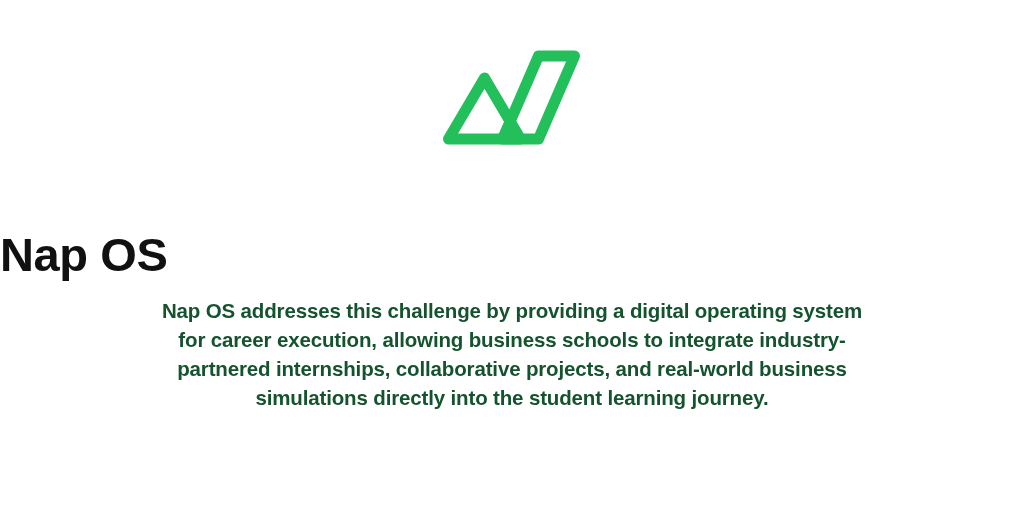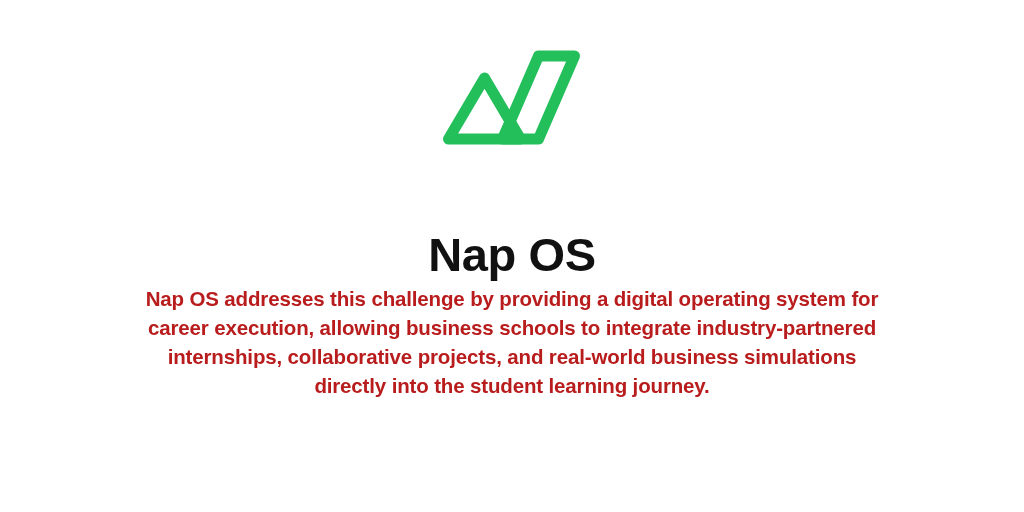--- a/index.html
+++ b/index.html
@@ -42,45 +42,45 @@
     width: 150px;
     height: 112px;
   }
 
   
   .title {
     position: absolute;
     left: 0;
     right: 0;
     top: 196px;
-    text-align: center;
+    text-align: left;
     font-size: 47px;
     line-height: 56px;
     font-weight: 700;
     letter-spacing: -0.4px;
     color: #111111;
     font-family: "Liberation Sans", "DejaVu Sans", sans-serif;
     white-space: nowrap;
   }
 
   
   .body-wrap {
     position: absolute;
     left: 50%;
     transform: translateX(-50%);
     top: 284px;
     width: 740px;
   }
   .body-text {
-    margin: 0;
+    margin: 12px;
     text-align: center;
     font-size: 20.5px;
     line-height: 29px;
     font-weight: 700;
-    color: #b91c1c;
+    color: #14532d;
     letter-spacing: -0.15px;
     font-family: "Liberation Sans", "DejaVu Sans", sans-serif;
   }
 </style>
 </head>
 <body>
 
 <div class="slide">
 
   <div class="logo-wrap">

